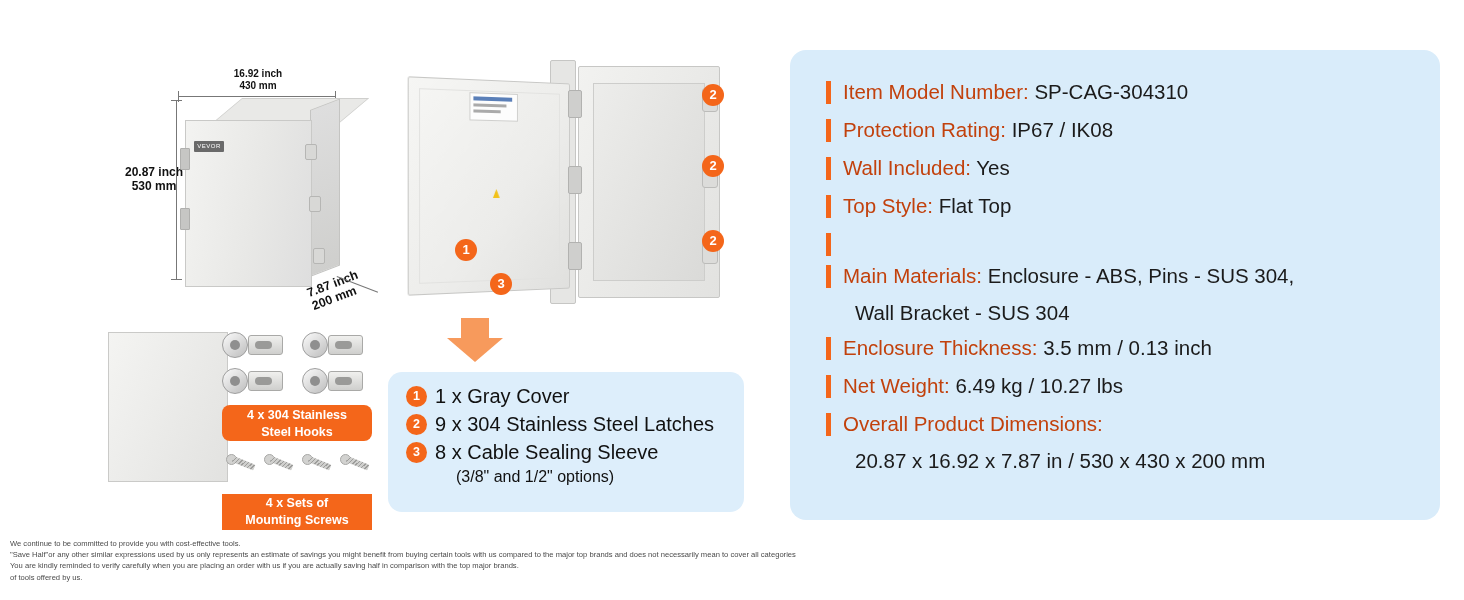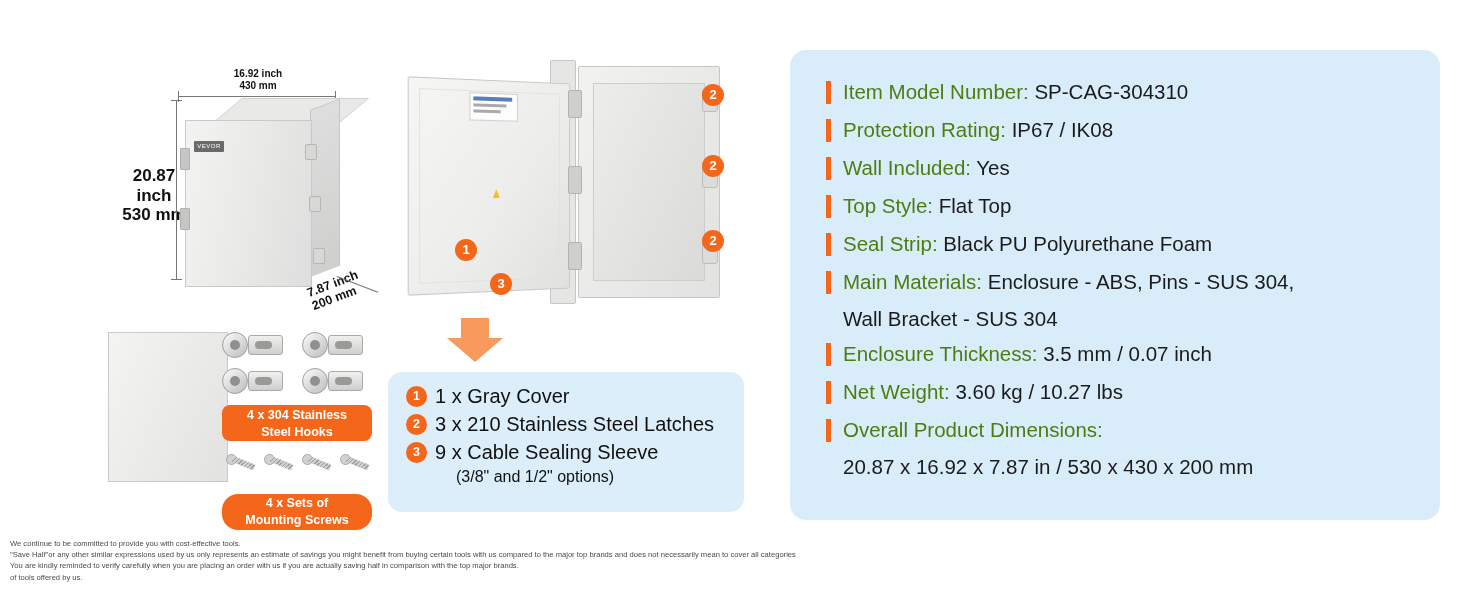--- a/index.html
+++ b/index.html
@@ -16,21 +16,21 @@
   
   .left-panel{position:absolute;left:0;top:0;width:790px;height:540px;}
 
   
   .dim-top{position:absolute;left:178px;top:68px;width:160px;text-align:center;font-size:10px;line-height:1.15;font-weight:bold;color:#111;}
   .dim-top-line{position:absolute;left:178px;top:96px;width:158px;height:1px;background:#777;}
   .dim-top-line:before,.dim-top-line:after{content:"";position:absolute;top:-5px;width:1px;height:11px;background:#777;}
   .dim-top-line:before{left:0;}
   .dim-top-line:after{right:0;}
 
-  .dim-left{position:absolute;left:118px;top:166px;width:72px;text-align:center;font-size:17px;line-height:1.15;font-weight:bold;color:#111;}
+  .dim-left{position:absolute;left:118px;top:166px;width:72px;text-align:center;font-size:12px;line-height:1.15;font-weight:bold;color:#111;}
   .dim-left-line{position:absolute;left:176px;top:100px;width:1px;height:180px;background:#777;}
   .dim-left-line:before,.dim-left-line:after{content:"";position:absolute;left:-5px;width:11px;height:1px;background:#777;}
   .dim-left-line:before{top:0;}
   .dim-left-line:after{bottom:0;}
 
   .dim-depth{position:absolute;left:305px;top:287px;font-size:12.5px;line-height:1.15;font-weight:bold;color:#111;transform:rotate(-21deg);transform-origin:left top;}
   .dim-depth-line{position:absolute;left:337px;top:276px;width:44px;height:1px;background:#777;transform:rotate(21deg);transform-origin:left top;}
 
   
   .box3d{position:absolute;left:185px;top:108px;}
@@ -58,21 +58,21 @@
   .hooks-label{position:absolute;left:222px;top:405px;width:150px;height:36px;background:#f4661a;border-radius:8px;color:#fff;
                font-size:12.5px;font-weight:bold;line-height:17px;text-align:center;padding-top:1px;box-sizing:border-box;
                display:flex;flex-direction:column;align-items:center;justify-content:center;}
 
   
   .screws{position:absolute;left:222px;top:452px;width:150px;height:32px;}
   .screw{position:absolute;top:0;width:30px;height:26px;}
   .screw .head{position:absolute;left:0;top:2px;width:9px;height:9px;border-radius:50%;background:#d2d2d0;border:1px solid #a8a8a6;}
   .screw .shaft{position:absolute;left:7px;top:4px;width:23px;height:6px;background:repeating-linear-gradient(115deg,#cfcfcd 0 2px,#9d9d9b 2px 3px);
                 transform:rotate(22deg);transform-origin:left center;border-radius:1px;}
-  .screws-label{position:absolute;left:222px;top:494px;width:150px;height:36px;background:#f4661a;border-radius:16px;color:#fff;
+  .screws-label{position:absolute;left:222px;top:494px;width:150px;height:36px;background:#f4661a;border-radius:0;color:#fff;
                font-size:12.5px;font-weight:bold;line-height:17px;text-align:center;
                display:flex;flex-direction:column;align-items:center;justify-content:center;}
 
   
   .open-box{position:absolute;left:400px;top:58px;width:340px;height:250px;}
   .lid{position:absolute;left:8px;top:22px;width:165px;height:210px;background:linear-gradient(125deg,#f6f6f4 0%,#ececea 60%,#e0e0de 100%);
        border:1px solid #c7c7c5;border-radius:2px;
        transform:perspective(600px) rotateY(14deg);}
   .lid-inner{position:absolute;left:10px;top:10px;right:10px;bottom:10px;border:1px solid #e2e2e0;}
   .sticker{position:absolute;left:60px;top:12px;width:48px;height:26px;background:#fdfdfd;border:1px solid #cfcfcd;}
@@ -98,22 +98,22 @@
                 line-height:21px;text-align:center;margin-right:8px;}
   .crow .ctext{font-size:20px;color:#111;line-height:21px;}
   .csub{font-size:16px;color:#111;margin-left:50px;margin-top:-2px;}
 
   
   .spec-panel{position:absolute;left:790px;top:50px;width:650px;height:470px;background:#d9ecfa;border-radius:16px;}
   .spec-list{position:absolute;left:36px;top:24px;right:18px;}
   .spec-row{display:flex;align-items:flex-start;margin-bottom:2px;}
   .spec-bar{flex:none;width:5px;height:23px;background:#f4661a;margin-right:12px;margin-top:7px;}
   .spec-text{font-size:20.5px;line-height:36px;color:#1b1b1b;}
-  .spec-key{color:#4d7c0f;}
-  .spec-cont{font-size:20.5px;line-height:34px;color:#1b1b1b;margin-left:17px;}
+  .spec-key{color:#c2410c;}
+  .spec-cont{font-size:20.5px;line-height:34px;color:#1b1b1b;margin-left:29px;}
 
   
   .footer{position:absolute;left:10px;top:538px;width:1000px;font-size:7.6px;line-height:11.2px;color:#4a4a4a;}
 
   .label-2line span{display:block;}
 </style>
 </head>
 <body>
 
 <div class="root">
@@ -231,25 +231,25 @@
     <div class="arrow-head"></div>
 
     <div class="contents-box">
       <div class="contents-list">
         <div class="crow">
           <div class="bullet">1</div>
           <div class="ctext">1 x Gray Cover</div>
         </div>
         <div class="crow">
           <div class="bullet">2</div>
-          <div class="ctext">3 x 210 Stainless Steel Latches</div>
+          <div class="ctext">9 x 304 Stainless Steel Latches</div>
         </div>
         <div class="crow">
           <div class="bullet">3</div>
-          <div class="ctext">9 x Cable Sealing Sleeve</div>
+          <div class="ctext">8 x Cable Sealing Sleeve</div>
         </div>
         <div class="csub">(3/8" and 1/2" options)</div>
       </div>
     </div>
   </div>
 
   <div class="spec-panel">
     <div class="spec-list">
 
       <div class="spec-row">
@@ -280,48 +280,44 @@
         <div class="spec-bar"></div>
         <div class="spec-text">
           <span class="spec-key">Top Style:</span>
           <span>Flat Top</span>
         </div>
       </div>
 
 
       <div class="spec-row">
         <div class="spec-bar"></div>
-        <div class="spec-text">
-          <span class="spec-key">Seal Strip:</span>
-          <span>Black PU Polyurethane Foam</span>
-        </div>
       </div>
 
       <div class="spec-row">
         <div class="spec-bar"></div>
         <div class="spec-text">
           <span class="spec-key">Main Materials:</span>
           <span>Enclosure - ABS, Pins - SUS 304,</span>
         </div>
       </div>
       <div class="spec-cont">Wall Bracket - SUS 304</div>
 
       <div class="spec-row">
         <div class="spec-bar"></div>
         <div class="spec-text">
           <span class="spec-key">Enclosure Thickness:</span>
-          <span>3.5 mm / 0.07 inch</span>
+          <span>3.5 mm / 0.13 inch</span>
         </div>
       </div>
 
       <div class="spec-row">
         <div class="spec-bar"></div>
         <div class="spec-text">
           <span class="spec-key">Net Weight:</span>
-          <span>3.60 kg / 10.27 lbs</span>
+          <span>6.49 kg / 10.27 lbs</span>
         </div>
       </div>
 
       <div class="spec-row">
         <div class="spec-bar"></div>
         <div class="spec-text">
           <span class="spec-key">Overall Product Dimensions:</span>
         </div>
       </div>
       <div class="spec-cont">20.87 x 16.92 x 7.87 in / 530 x 430 x 200 mm</div>

